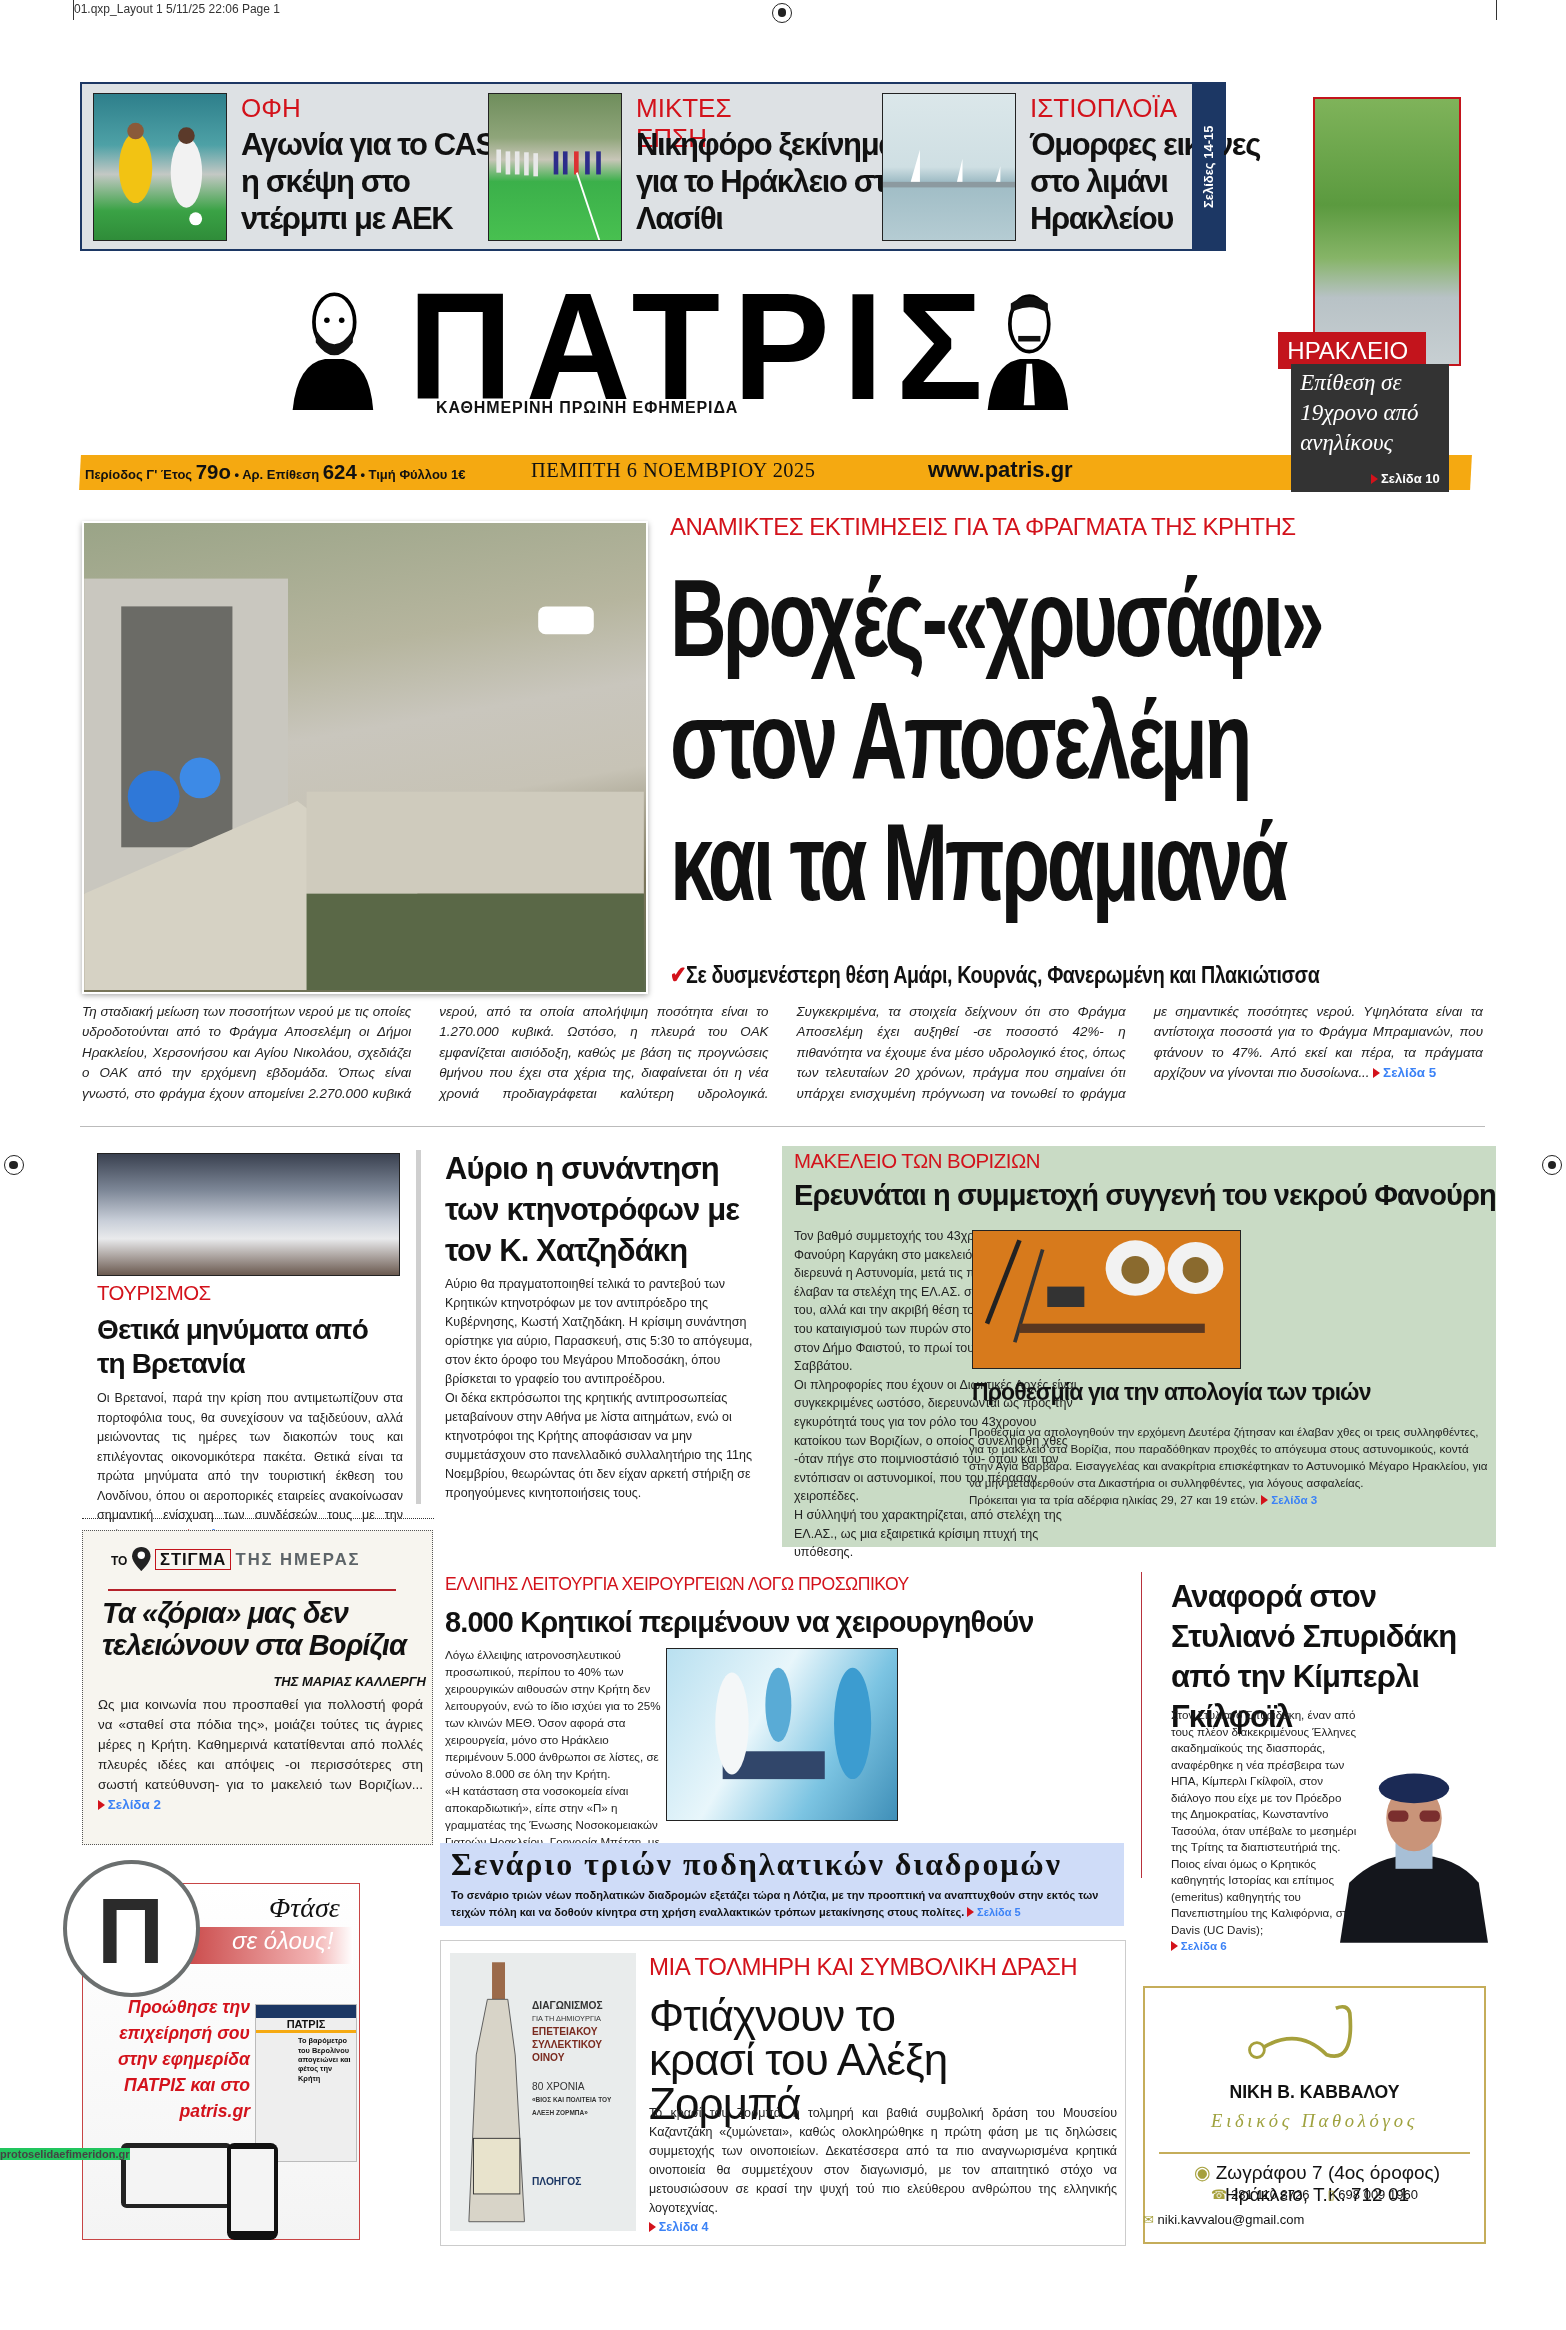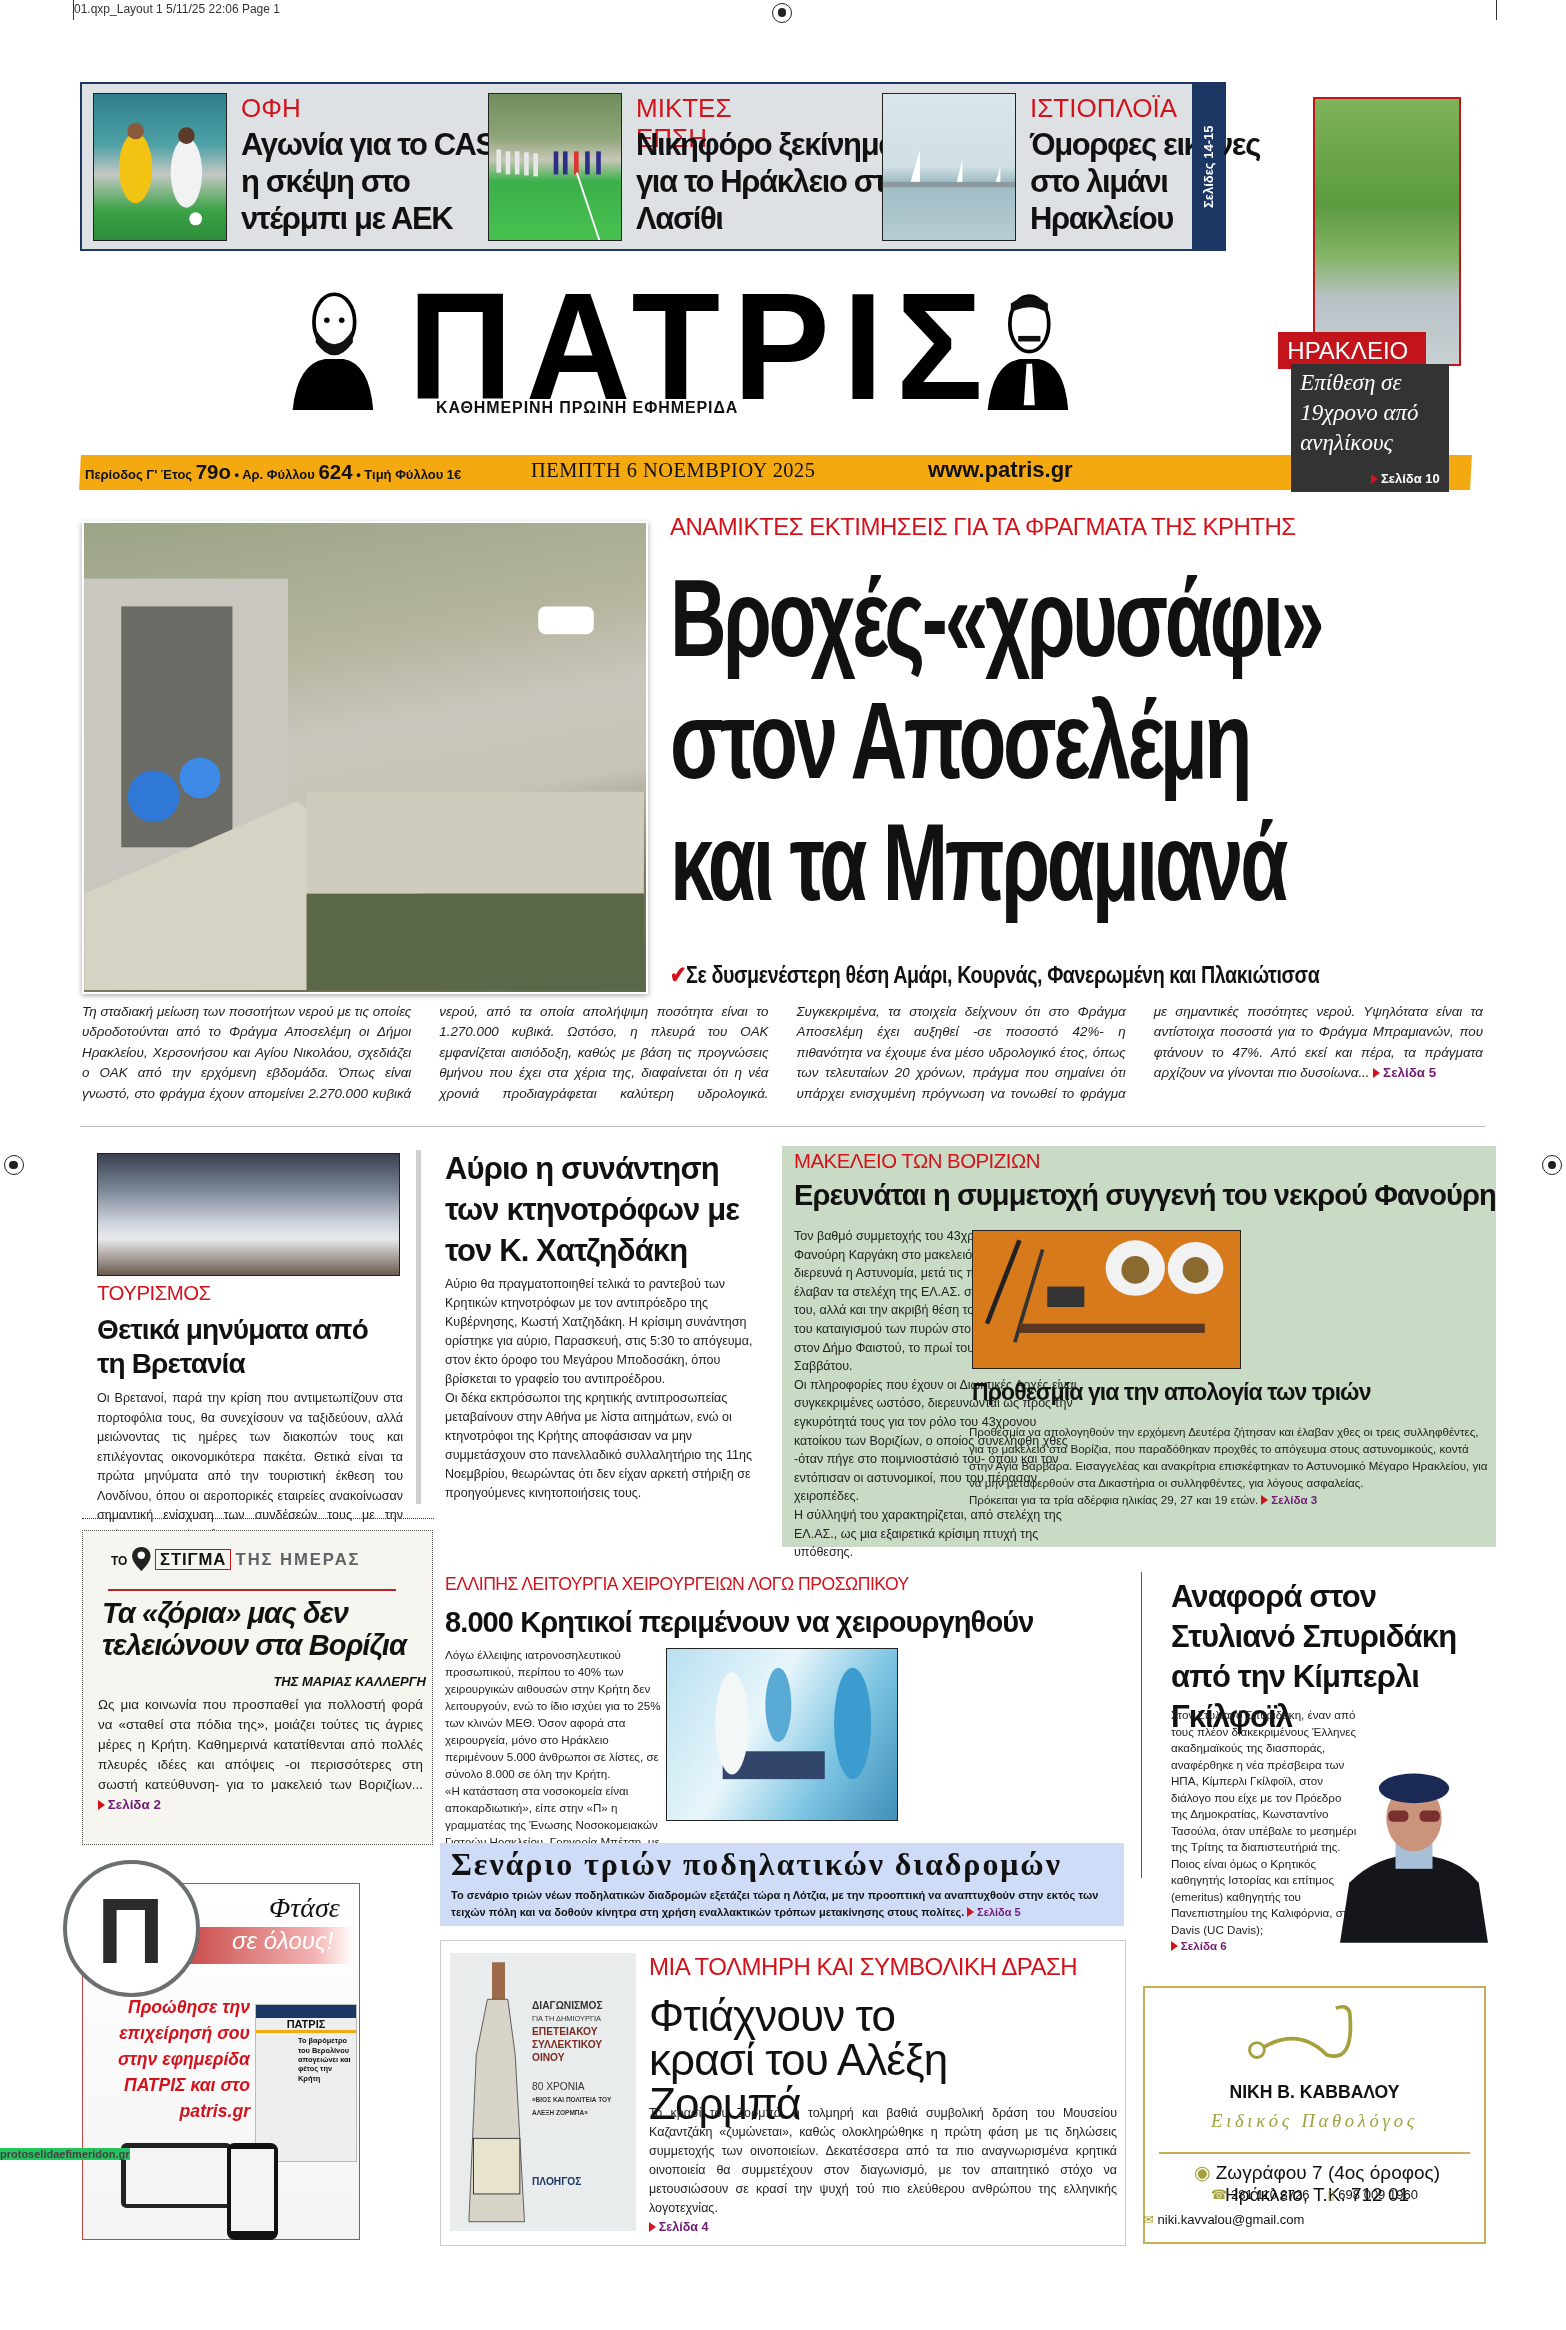--- a/index.html
+++ b/index.html
@@ -2,21 +2,21 @@
 <html style="font-size:15px"><head>
 <meta charset="utf-8">
 <style>
 *{box-sizing:border-box;margin:0;padding:0}
 html,body{width:1567px;height:2330px;background:#fff;overflow:hidden}
 body{position:relative;font-family:"Liberation Sans",sans-serif;color:#111}
 .abs{position:absolute}
 .kicker{font-family:"Liberation Sans",sans-serif;color:#d3121b;letter-spacing:-0.5px}
 .hd{font-weight:bold;letter-spacing:-0.9px;line-height:1.1}
 .body{font-size:13.4px;line-height:21px;color:#222;text-align:justify}
-.pg{font-weight:bold;color:#701a75;white-space:nowrap}
+.pg{font-weight:bold;color:#3b82f6;white-space:nowrap}
 .pg::before{content:"";display:inline-block;width:0;height:0;border-top:5.6px solid transparent;border-bottom:5.6px solid transparent;border-left:7.4px solid #d3121b;margin-right:2.8px;vertical-align:-0.9px}
 .photo{overflow:hidden;border:1.9px solid #222}
 
 
 #printmark{left:74px;top:1.9px;font-size:12px;color:#333;font-family:"Liberation Sans",sans-serif}
 .regmark{width:20.4px;height:20.4px;border:1.4px solid #222;border-radius:50%}
 .regmark::after{content:"";position:absolute;left:4.6px;top:4.6px;width:8.3px;height:8.3px;background:#222;border-radius:50%}
 
 
 #teasers{left:80px;top:82px;width:1146px;height:169px;background:#dde1e4;border:2.8px solid #1c3764}
@@ -208,21 +208,21 @@
       <path d="M5 135 Q10 85 40 80 L60 80 Q88 85 92 135Z" fill="#000"></path>
       <polygon points="47,85 53,85 56,130 44,130" fill="#fff"></polygon>
     </svg>
 </div>
 <div class="abs" id="tagline">ΚΑΘΗΜΕΡΙΝΗ ΠΡΩΙΝΗ ΕΦΗΜΕΡΙΔΑ</div>
 
 <div class="abs" id="yellowbar"></div>
 <div class="abs" id="yb-info">
   <span>Περίοδος Γ' Έτος</span>
   <b>79ο</b>
-  <span>• Αρ. Φύλλου</span>
+  <span>• Αρ. Επίθεση</span>
   <b>624</b>
   <span>• Τιμή Φύλλου 1€</span>
 </div>
 <div class="abs" id="yb-date">ΠΕΜΠΤΗ 6 ΝΟΕΜΒΡΙΟΥ 2025</div>
 <div class="abs" id="yb-url">www.patris.gr</div>
 
 <div class="abs" id="rt-photo" style="background:linear-gradient(180deg,#7fb35a 0%,#5b9a3f 40%,#86b467 60%,#b8c2c6 75%,#c7cfd2 100%)"></div>
 <div class="abs" id="rt-kicker">ΗΡΑΚΛΕΙΟ</div>
 <div class="abs" id="rt-box">
   <div id="rt-title">Επίθεση σε 19χρονο από ανηλίκους</div>

